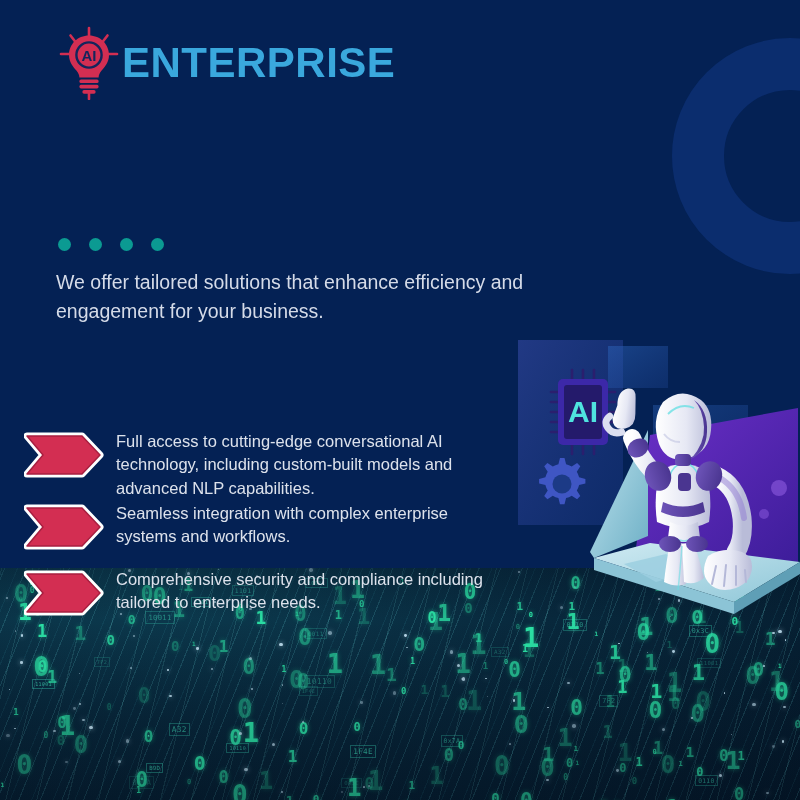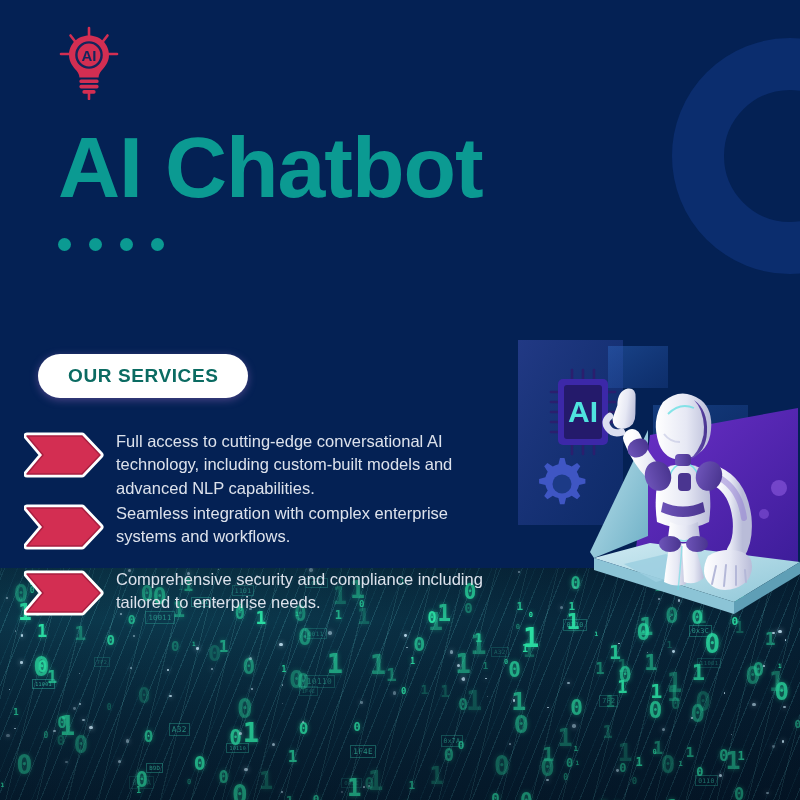--- a/index.html
+++ b/index.html
@@ -449,33 +449,33 @@
         <line x1="59" y1="28" x2="50.5" y2="28"></line>
       </g>
       <path d="M31 9.5 C 42.5 9.5 51 18.3 51 29 C 51 36.4 46.6 41 43.6 44.6 C 41.6 47 40.8 49 40.6 51.5 L 21.4 51.5 C 21.2 49 20.4 47 18.4 44.6 C 15.4 41 11 36.4 11 29 C 11 18.3 19.5 9.5 31 9.5 Z" fill="#d32e52"></path>
       <circle cx="31" cy="29" r="12.6" fill="none" stroke="#13255c" stroke-width="2.4"></circle>
       <text x="31" y="34.6" text-anchor="middle" fill="#13255c" font-family="Liberation Sans, sans-serif" font-size="15" font-weight="700">AI</text>
       <rect x="21.4" y="53.5" width="19.2" height="3.6" rx="1.6" fill="#d32e52"></rect>
       <rect x="21.4" y="58.8" width="19.2" height="3.6" rx="1.6" fill="#d32e52"></rect>
       <rect x="24.4" y="64.1" width="13.2" height="3.6" rx="1.6" fill="#d32e52"></rect>
       <line x1="31" y1="67.5" x2="31" y2="73" stroke="#d32e52" stroke-width="2.6" stroke-linecap="round"></line>
     </svg>
+    <span class="brand-word">ENTERPRISE</span>
   </div>
 
-  <div class="headline">AI Chatbot</div>
 
   <div class="dots-row">
     <i></i>
     <i></i>
     <i></i>
     <i></i>
   </div>
 
-
-  <div class="pill">OUR SERVICES</div>
+  <div class="subtitle">We offer tailored solutions that enhance efficiency and engagement for your business.</div>
+
 
   <div class="bullets">
 
     <div class="bullet" id="b1">
       <svg class="marker" viewBox="0 0 80 46">
         <path d="M3 4 L58 4 L76 23 L58 42 L3 42 L19 23 Z" fill="none" stroke="#ffffff" stroke-width="7" stroke-linejoin="round"></path>
         <path d="M3 4 L58 4 L76 23 L58 42 L3 42 L19 23 Z" fill="#d32e52" stroke="#a81f40" stroke-width="1.5" stroke-linejoin="round"></path>
       </svg>
       <div class="btext">Full access to cutting-edge conversational AI technology, including custom-built models and advanced NLP capabilities.</div>
     </div>

